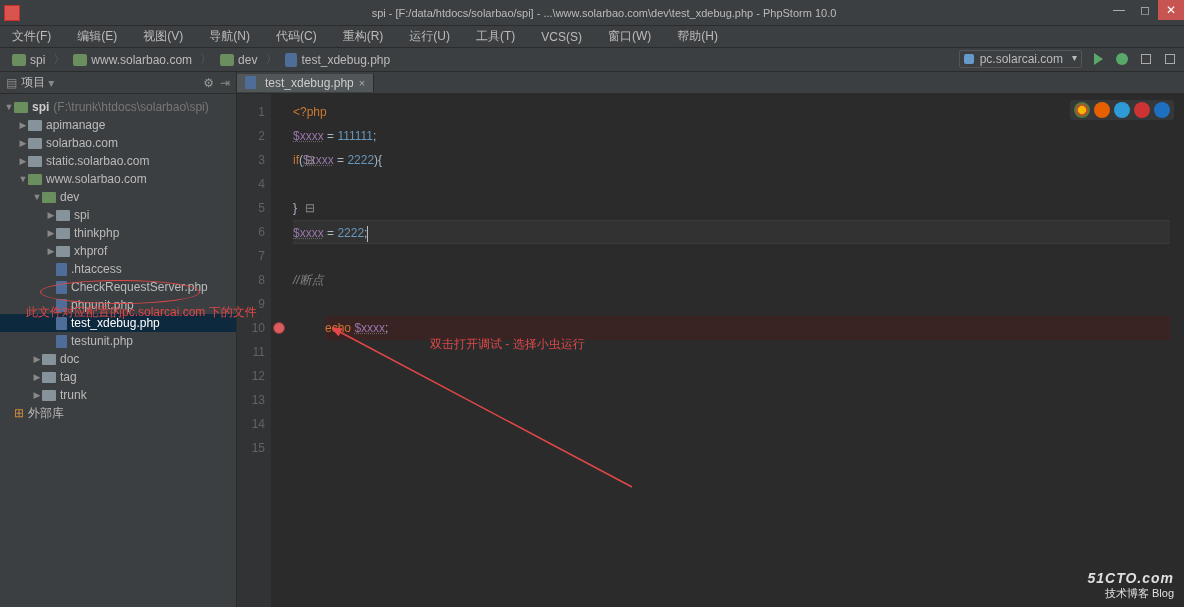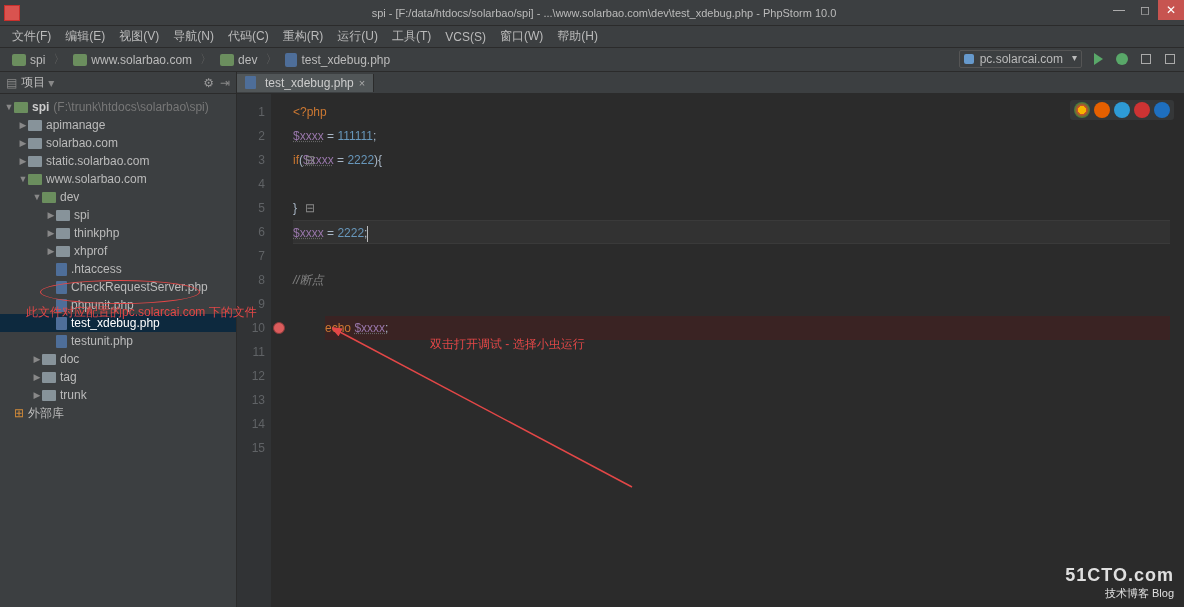--- a/index.html
+++ b/index.html
@@ -3,21 +3,21 @@
 <meta charset="utf-8">
 <style>
 * { margin:0; padding:0; box-sizing:border-box; font-family:"Microsoft YaHei",Arial,sans-serif; font-size:12px; }
 body { background:#3c3f41; color:#bbb; width:1184px; height:607px; overflow:hidden; position:relative; }
 .titlebar { background:#3c3f41; height:26px; display:flex; align-items:center; border-bottom:1px solid #2b2b2b; position:relative; }
 .titlebar .icon { width:16px; height:16px; margin:0 4px; background:#d9534f; border:1px solid #c9302c; }
 .titlebar .title { flex:1; text-align:center; color:#bbb; font-size:11px; }
 .winctrl { position:absolute; right:0; top:0; display:flex; }
 .winbtn { width:26px; height:20px; display:flex; align-items:center; justify-content:center; color:#bbb; }
 .winbtn.close { background:#c75450; color:#fff; }
-.menubar { height:22px; display:flex; align-items:center; padding:0 6px; gap:2px; border-bottom:1px solid #2b2b2b; }
+.menubar { height:22px; display:flex; align-items:center; padding:0 6px; gap:14px; border-bottom:1px solid #2b2b2b; }
 .menubar span { padding:2px 6px; color:#bbb; cursor:default; }
 .navbar { height:24px; background:#3c3f41; display:flex; align-items:center; padding:0 6px; border-bottom:1px solid #2b2b2b; position:relative; }
 .crumb { display:flex; align-items:center; gap:4px; padding:2px 6px; color:#bbb; }
 .crumb .fic { width:14px; height:12px; background:#6b8e5e; border-radius:2px; display:inline-block; }
 .crumb .pic { width:12px; height:14px; background:#4e6e99; border-radius:2px; display:inline-block; }
 .navright { position:absolute; right:6px; top:2px; display:flex; align-items:center; gap:8px; }
 .rundrop { background:#3c3f41; border:1px solid #555; padding:1px 18px 1px 20px; color:#bbb; position:relative; border-radius:2px; }
 .rundrop:before { content:""; position:absolute; left:4px; top:3px; width:10px; height:10px; background:#6699cc; border-radius:2px; }
 .rundrop:after { content:"▾"; position:absolute; right:4px; top:1px; color:#bbb; font-size:10px; }
 .tbtn { width:16px; height:16px; display:flex; align-items:center; justify-content:center; }
@@ -58,21 +58,21 @@
 .tag { color:#cc7832; }
 .fold { color:#888; position:absolute; left:12px; }
 .cursor { display:inline-block; width:1px; height:16px; background:#bbb; vertical-align:middle; }
 .browsers { position:absolute; right:10px; top:6px; display:flex; gap:4px; background:rgba(60,63,65,0.6); padding:2px 4px; border-radius:3px; }
 .bico { width:16px; height:16px; border-radius:50%; }
 .anno1 { position:absolute; left:26px; top:304px; color:#e34747; font-size:12px; z-index:5; }
 .anno2 { position:absolute; left:430px; top:336px; color:#e34747; font-size:12px; z-index:5; }
 .redoval { position:absolute; left:40px; top:280px; width:160px; height:24px; border:1.5px solid #e34747; border-radius:50%; pointer-events:none; z-index:5; }
 .arrow { position:absolute; left:332px; top:327px; width:320px; height:170px; pointer-events:none; z-index:5; }
 .watermark { position:absolute; right:10px; bottom:6px; color:#fff; opacity:0.85; text-align:right; }
-.watermark .big { font-size:18px; font-weight:bold; letter-spacing:1px; }
+.watermark .big { font-size:14px; font-weight:bold; font-style:italic; letter-spacing:1px; }
 .watermark .sm { font-size:11px; }
 .hint { color:#777; margin-left:4px; }
 </style>
 </head>
 <body>
 
 <div class="titlebar">
   <div class="icon"></div>
   <div class="title">spi - [F:/data/htdocs/solarbao/spi] - ...\www.solarbao.com\dev\test_xdebug.php - PhpStorm 10.0</div>
   <div class="winctrl">

